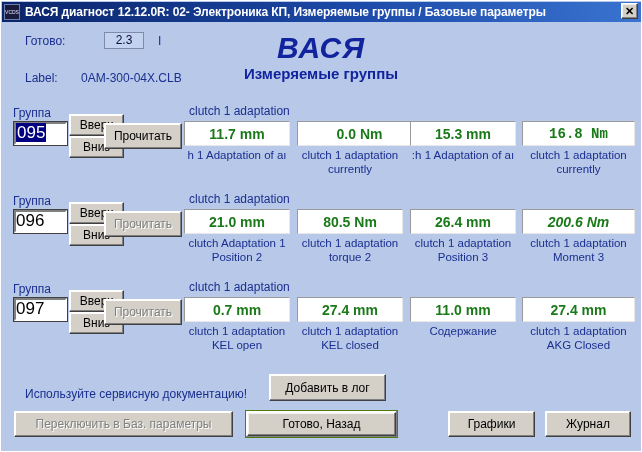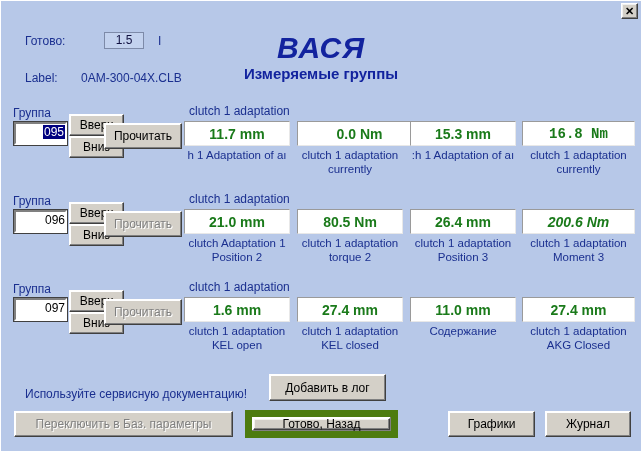--- a/index.html
+++ b/index.html
@@ -112,23 +112,23 @@
     text-align: center;
     line-height: 15px;
   }
   .group-input {
     position: absolute;
     background: #ffffff;
     box-sizing: border-box;
     border: 2px solid;
     border-color: #808080 #ffffff #ffffff #808080;
     outline: 1px solid #404040;
-    font-size: 12px;
-    font-family: "Liberation Sans", sans-serif;
-    text-align: right;
+    font-size: 17px;
+    font-family: "Liberation Sans", sans-serif;
+    text-align: left;
     line-height: 17px;
     color: #000000;
   }
   .group-input .sel {
     background: #000080;
     color: #ffffff;
     padding: 0 1px;
   }
 
   
@@ -150,21 +150,21 @@
     align-items: center;
     justify-content: center;
     user-select: none;
   }
   .btn.disabled {
     color: #808080;
     text-shadow: 1px 1px 0 #ffffff;
     cursor: default;
   }
   .btn.default {
-    border: 7px solid #4d7c0f;
+    border: 1px solid #4d7c0f;
   }
   .btn.default .inner {
     position: absolute;
     left: 1px; top: 1px; right: 1px; bottom: 1px;
     border: 1px solid #ffffff;
     border-right-color: #404040;
     border-bottom-color: #404040;
     box-shadow: inset -1px -1px 0 #808080, inset 1px 1px 0 #f4f2ee;
     display: flex;
     align-items: center;
@@ -205,24 +205,28 @@
     color: #1a2f8f;
     font-size: 12px;
     white-space: nowrap;
   }
 </style>
 </head>
 <body>
 
 <div id="app">
 
+  <div class="titlebar">
+    <div class="title-icon">VCDS</div>
+    <div class="title-text">ВАСЯ диагност 12.12.0R: 02- Электроника КП,  Измеряемые группы / Базовые параметры</div>
+  </div>
   <div class="title-close">✕</div>
 
   <div class="lbl" style="left:24px; top:33px;">Готово:</div>
-  <div class="freq-box" style="left:103px; top:31px; width:40px; height:17px;">1.5</div>
+  <div class="freq-box" style="left:103px; top:31px; width:40px; height:17px;">2.3</div>
   <div class="lbl" style="left:157px; top:33px;">I</div>
 
   <div class="lbl" style="left:24px; top:70px;">Label:</div>
   <div class="lbl" style="left:80px; top:70px;">0AM-300-04X.CLB</div>
 
   <div class="brand" style="top:30px;">ВАСЯ</div>
   <div class="brand-sub" style="top:64px;">Измеряемые группы</div>
 
   <div id="groups-host">
       <div class="grouptitle" style="left: 12px; top: 105px;">Группа</div>
@@ -252,21 +256,21 @@
       <div class="valbox" style="left: 409px; top: 208px; width: 106px; height: 25px;">26.4 mm</div>
       <div class="valcap wrap" style="left: 409px; top: 235px; width: 106px;">clutch 1 adaptation Position 3</div>
       <div class="valbox" style="left: 521px; top: 208px; width: 113px; height: 25px; font-style: italic;">200.6 Nm</div>
       <div class="valcap wrap" style="left: 521px; top: 235px; width: 113px;">clutch 1 adaptation Moment 3</div>
       <div class="grouptitle" style="left: 12px; top: 281px;">Группа</div>
       <div class="group-input" style="left: 13px; top: 297px; width: 53px; height: 23px;">097</div>
       <div class="btn" style="left: 68px; top: 289px; width: 55px; height: 22px;">Вверх</div>
       <div class="btn" style="left: 68px; top: 311px; width: 55px; height: 22px;">Вниз</div>
       <div class="btn disabled" style="left: 103px; top: 298px; width: 78px; height: 26px;">Прочитать</div>
       <div class="grouptitle" style="left: 188px; top: 279px;">clutch 1 adaptation</div>
-      <div class="valbox" style="left: 183px; top: 296px; width: 106px; height: 25px;">1.6 mm</div>
+      <div class="valbox" style="left: 183px; top: 296px; width: 106px; height: 25px;">0.7 mm</div>
       <div class="valcap wrap" style="left: 183px; top: 323px; width: 106px;">clutch 1 adaptation KEL open</div>
       <div class="valbox" style="left: 296px; top: 296px; width: 106px; height: 25px;">27.4 mm</div>
       <div class="valcap wrap" style="left: 296px; top: 323px; width: 106px;">clutch 1 adaptation KEL closed</div>
       <div class="valbox" style="left: 409px; top: 296px; width: 106px; height: 25px;">11.0 mm</div>
       <div class="valcap wrap" style="left: 409px; top: 323px; width: 106px;">Содержание</div>
       <div class="valbox" style="left: 521px; top: 296px; width: 113px; height: 25px;">27.4 mm</div>
       <div class="valcap wrap" style="left: 521px; top: 323px; width: 113px;">clutch 1 adaptation AKG Closed</div>
     </div>
 
   <div class="lbl" style="left:24px; top:386px; font-size:12px;">Используйте сервисную документацию!</div>

